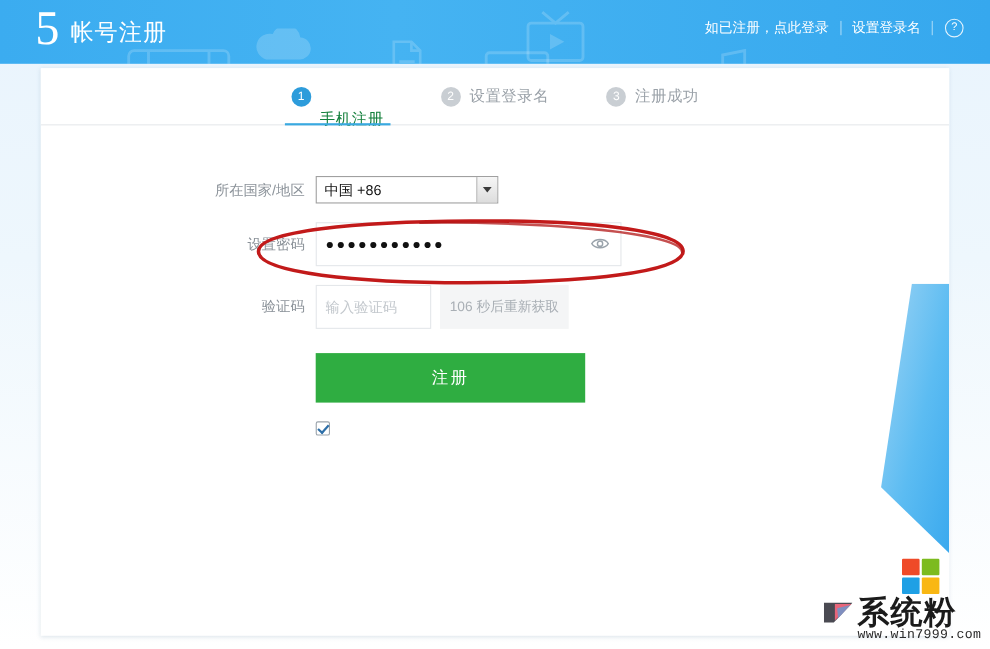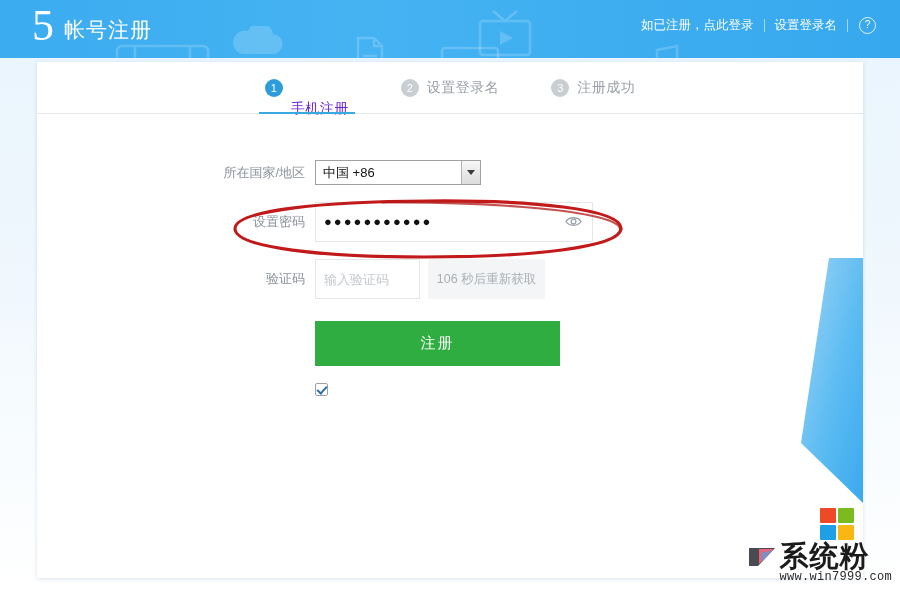--- a/index.html
+++ b/index.html
@@ -132,40 +132,39 @@
     line-height: 18px;
     text-align: center;
     background: #c9ced3;
   }
   .step-label {
     font-size: 14px;
     color: #9aa1a8;
     letter-spacing: .5px;
   }
   .step.active .step-num { background: #2d9cdb; }
-  .step.active .step-label { color: #6d28d9; margin-top: 42px; }
+  .step.active .step-label { color: #15803d; margin-top: 42px; }
   .step.active::after {
     content: "";
     position: absolute;
     left: -4px; right: -4px; bottom: -1px;
     height: 2px;
     background: #39a9e0;
   }
 
   
   #form {
     position: absolute;
     left: 0; top: 51px;
     width: 826px;
   }
   .row {
     display: flex;
     align-items: center;
     position: relative;
-    padding-left: 28px;
   }
   .lbl {
     width: 250px;
     text-align: right;
     padding-right: 10px;
     font-size: 13px;
     color: #8b9299;
     box-sizing: border-box;
     white-space: nowrap;
   }

